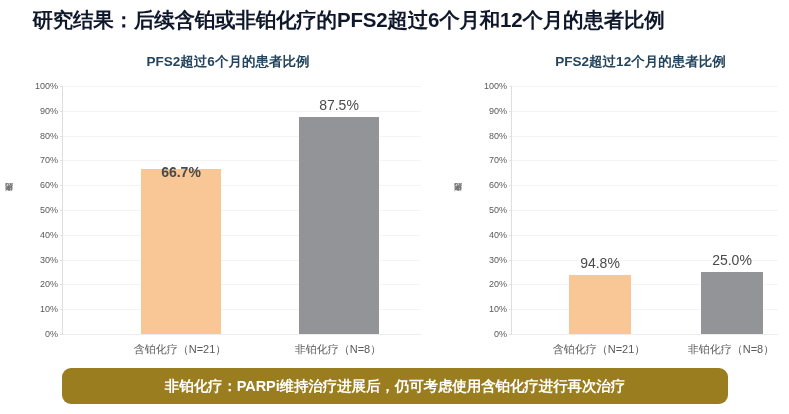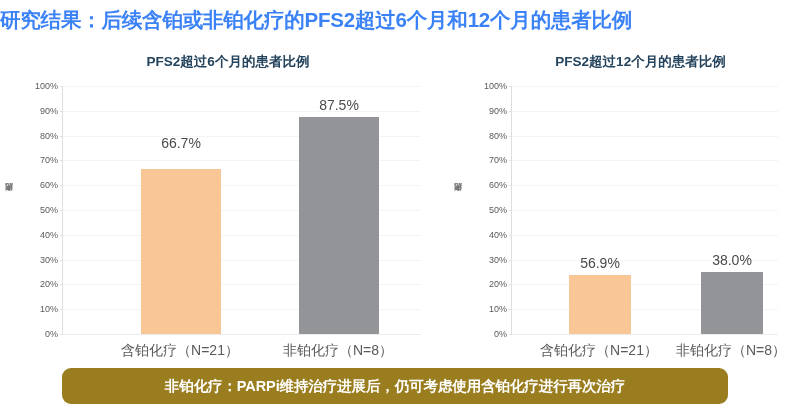--- a/index.html
+++ b/index.html
@@ -14,24 +14,24 @@
     font-family: "Liberation Sans", "DejaVu Sans", sans-serif;
     overflow: hidden;
   }
 
   
   #page-title {
     position: absolute;
     left: 0;
     top: 6px;
     width: 697px;
-    text-align: left;
+    text-align: center;
     font-size: 20.5px;
     font-weight: bold;
-    color: #3b82f6;
+    color: #0f172a;
     letter-spacing: -0.2px;
     white-space: nowrap;
   }
 
   
   #charts {
     position: absolute;
     left: 0;
     top: 46px;
     width: 789px;
@@ -131,21 +131,21 @@
     position: absolute;
     text-align: center;
     font-size: 14px;
     color: #4a4a4a;
     white-space: nowrap;
     transform: translateX(-50%);
   }
 
   .xlabel {
     position: absolute;
-    font-size: 14px;
+    font-size: 11px;
     color: #5a5a5a;
     white-space: nowrap;
     transform: translateX(-50%);
   }
   #chart-left  .xlabels { position: absolute; left: 62px; top: 296px; width: 358px; height: 18px; }
   #chart-right .xlabels { position: absolute; left: 79px; top: 296px; width: 266px; height: 18px; }
 
   
   #conclusion {
     position: absolute;
@@ -206,21 +206,21 @@
         <div class="gridline" style="top: 148.8px; background: rgb(244, 244, 244);"></div>
         <div class="tickmark" style="top: 148.8px;"></div>
         <div class="gridline" style="top: 173.6px; background: rgb(244, 244, 244);"></div>
         <div class="tickmark" style="top: 173.6px;"></div>
         <div class="gridline" style="top: 198.4px; background: rgb(244, 244, 244);"></div>
         <div class="tickmark" style="top: 198.4px;"></div>
         <div class="gridline" style="top: 223.2px; background: rgb(244, 244, 244);"></div>
         <div class="tickmark" style="top: 223.2px;"></div>
         <div class="tickmark" style="top: 248px;"></div>
         <div class="bar" style="left: 78px; width: 80px; height: 165.416px; background: rgb(248, 199, 149);"></div>
-        <div class="bar-value" style="left: 118px; bottom: 183px;">66.7%</div>
+        <div class="bar-value" style="left: 118px; bottom: 154px; font-weight: bold;">66.7%</div>
         <div class="bar" style="left: 236px; width: 80px; height: 217px; background: rgb(147, 148, 152);"></div>
         <div class="bar-value" style="left: 276px; bottom: 221px;">87.5%</div>
       </div>
     <div class="xlabels">
         <div class="xlabel" style="left: 118px; top: 0px;">含铂化疗（N=21）</div>
         <div class="xlabel" style="left: 276px; top: 0px;">非铂化疗（N=8）</div>
       </div>
   </div>
 
   <div class="chart" id="chart-right">
@@ -255,23 +255,23 @@
         <div class="gridline" style="top: 148.8px; background: rgb(244, 244, 244);"></div>
         <div class="tickmark" style="top: 148.8px;"></div>
         <div class="gridline" style="top: 173.6px; background: rgb(244, 244, 244);"></div>
         <div class="tickmark" style="top: 173.6px;"></div>
         <div class="gridline" style="top: 198.4px; background: rgb(244, 244, 244);"></div>
         <div class="tickmark" style="top: 198.4px;"></div>
         <div class="gridline" style="top: 223.2px; background: rgb(244, 244, 244);"></div>
         <div class="tickmark" style="top: 223.2px;"></div>
         <div class="tickmark" style="top: 248px;"></div>
         <div class="bar" style="left: 57px; width: 62px; height: 59.024px; background: rgb(248, 199, 149);"></div>
-        <div class="bar-value" style="left: 88px; bottom: 63.024px;">56.9%</div>
+        <div class="bar-value" style="left: 88px; bottom: 63.024px;">94.8%</div>
         <div class="bar" style="left: 189px; width: 62px; height: 62px; background: rgb(147, 148, 152);"></div>
-        <div class="bar-value" style="left: 220px; bottom: 66px;">38.0%</div>
+        <div class="bar-value" style="left: 220px; bottom: 66px;">25.0%</div>
       </div>
     <div class="xlabels">
         <div class="xlabel" style="left: 88px; top: 0px;">含铂化疗（N=21）</div>
         <div class="xlabel" style="left: 220px; top: 0px;">非铂化疗（N=8）</div>
       </div>
   </div>
 
 </div>
 
 <div id="conclusion">

